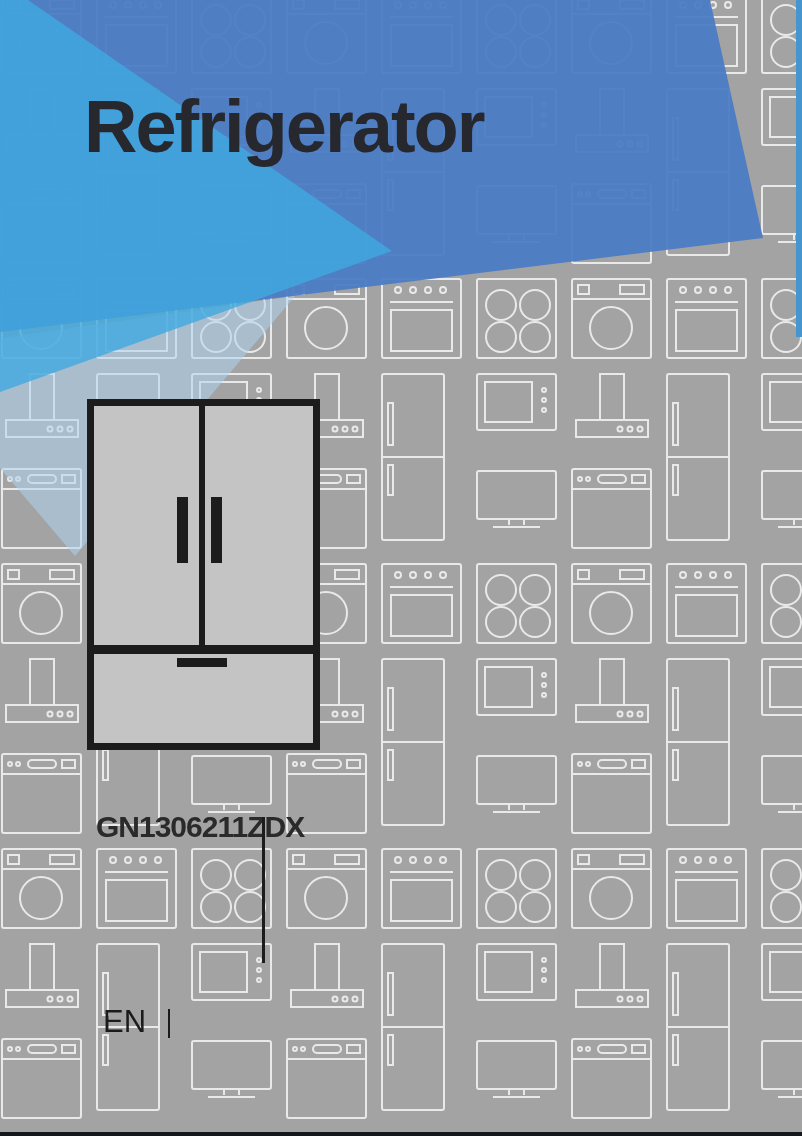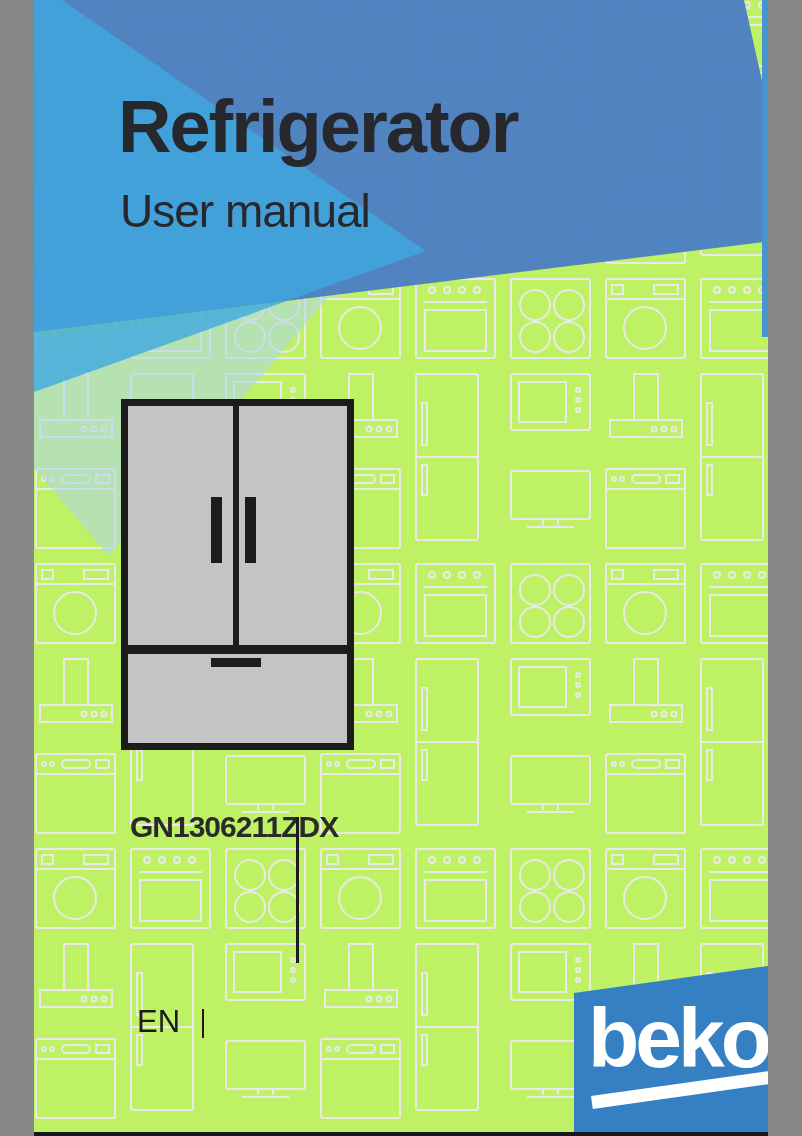--- a/index.html
+++ b/index.html
@@ -1,18 +1,18 @@
 <!DOCTYPE html>
 <html style="--royal_blue: #4a7bc4; --cyan_blue: #3ea9e0; --pale_blue: #aed4ee; --accent_stripe: #4795cf; --logo_blue: #3580c3; --fridge_fill: #c4c4c4; --ink: #1c1c1c; --title_ink: #26282e; --pattern_line: #e9e9e9;"><head>
 <meta charset="utf-8">
 <style>
   html,body{margin:0;padding:0;background:#888;}
   .page{
-    position:relative;width:734px;height:1136px;margin:0 auto;
-    background:#bef264;overflow:hidden;
+    position:relative;width:802px;height:1136px;margin:0 auto;
+    background:#a3a3a3;overflow:hidden;
     font-family:"Liberation Sans","DejaVu Sans",sans-serif;
   }
   .page *{box-sizing:border-box;}
   
   .pattern-layer{position:absolute;left:0;top:0;width:802px;height:1136px;z-index:0;}
   
   .shape{position:absolute;left:0;top:0;width:802px;height:1136px;}
   .shape-pale{
     z-index:1;opacity:.55;background:var(--pale_blue,#aed4ee);
     clip-path:polygon(0px 338px,295px 296px,75px 556px,0px 468px);
@@ -151,36 +151,31 @@
     </defs>
     <rect x="0" y="0" width="802" height="1136" fill="url(#appliances)"></rect>
   </svg>
 
   <div class="shape shape-pale"></div>
   <div class="shape shape-royal"></div>
   <div class="shape shape-cyan"></div>
   <div class="edge-stripe"></div>
 
   <h1 class="title">Refrigerator</h1>
-  <p class="subtitle">User manual</p>
 
   <div class="fridge">
     <div class="panel door-left"></div>
     <div class="panel door-right"></div>
     <div class="panel drawer"></div>
     <div class="handle handle-left"></div>
     <div class="handle handle-right"></div>
     <div class="handle handle-drawer"></div>
   </div>
 
   <p class="model-number">GN1306211ZDX</p>
   <div class="model-line"></div>
 
   <p class="lang">EN</p>
   <div class="lang-bar"></div>
 
-  <div class="logo">
-    <p class="logo-word">beko</p>
-    <div class="logo-underline"></div>
-  </div>
 
   <div class="bottom-strip"></div>
 </div>
 
 </body></html>

